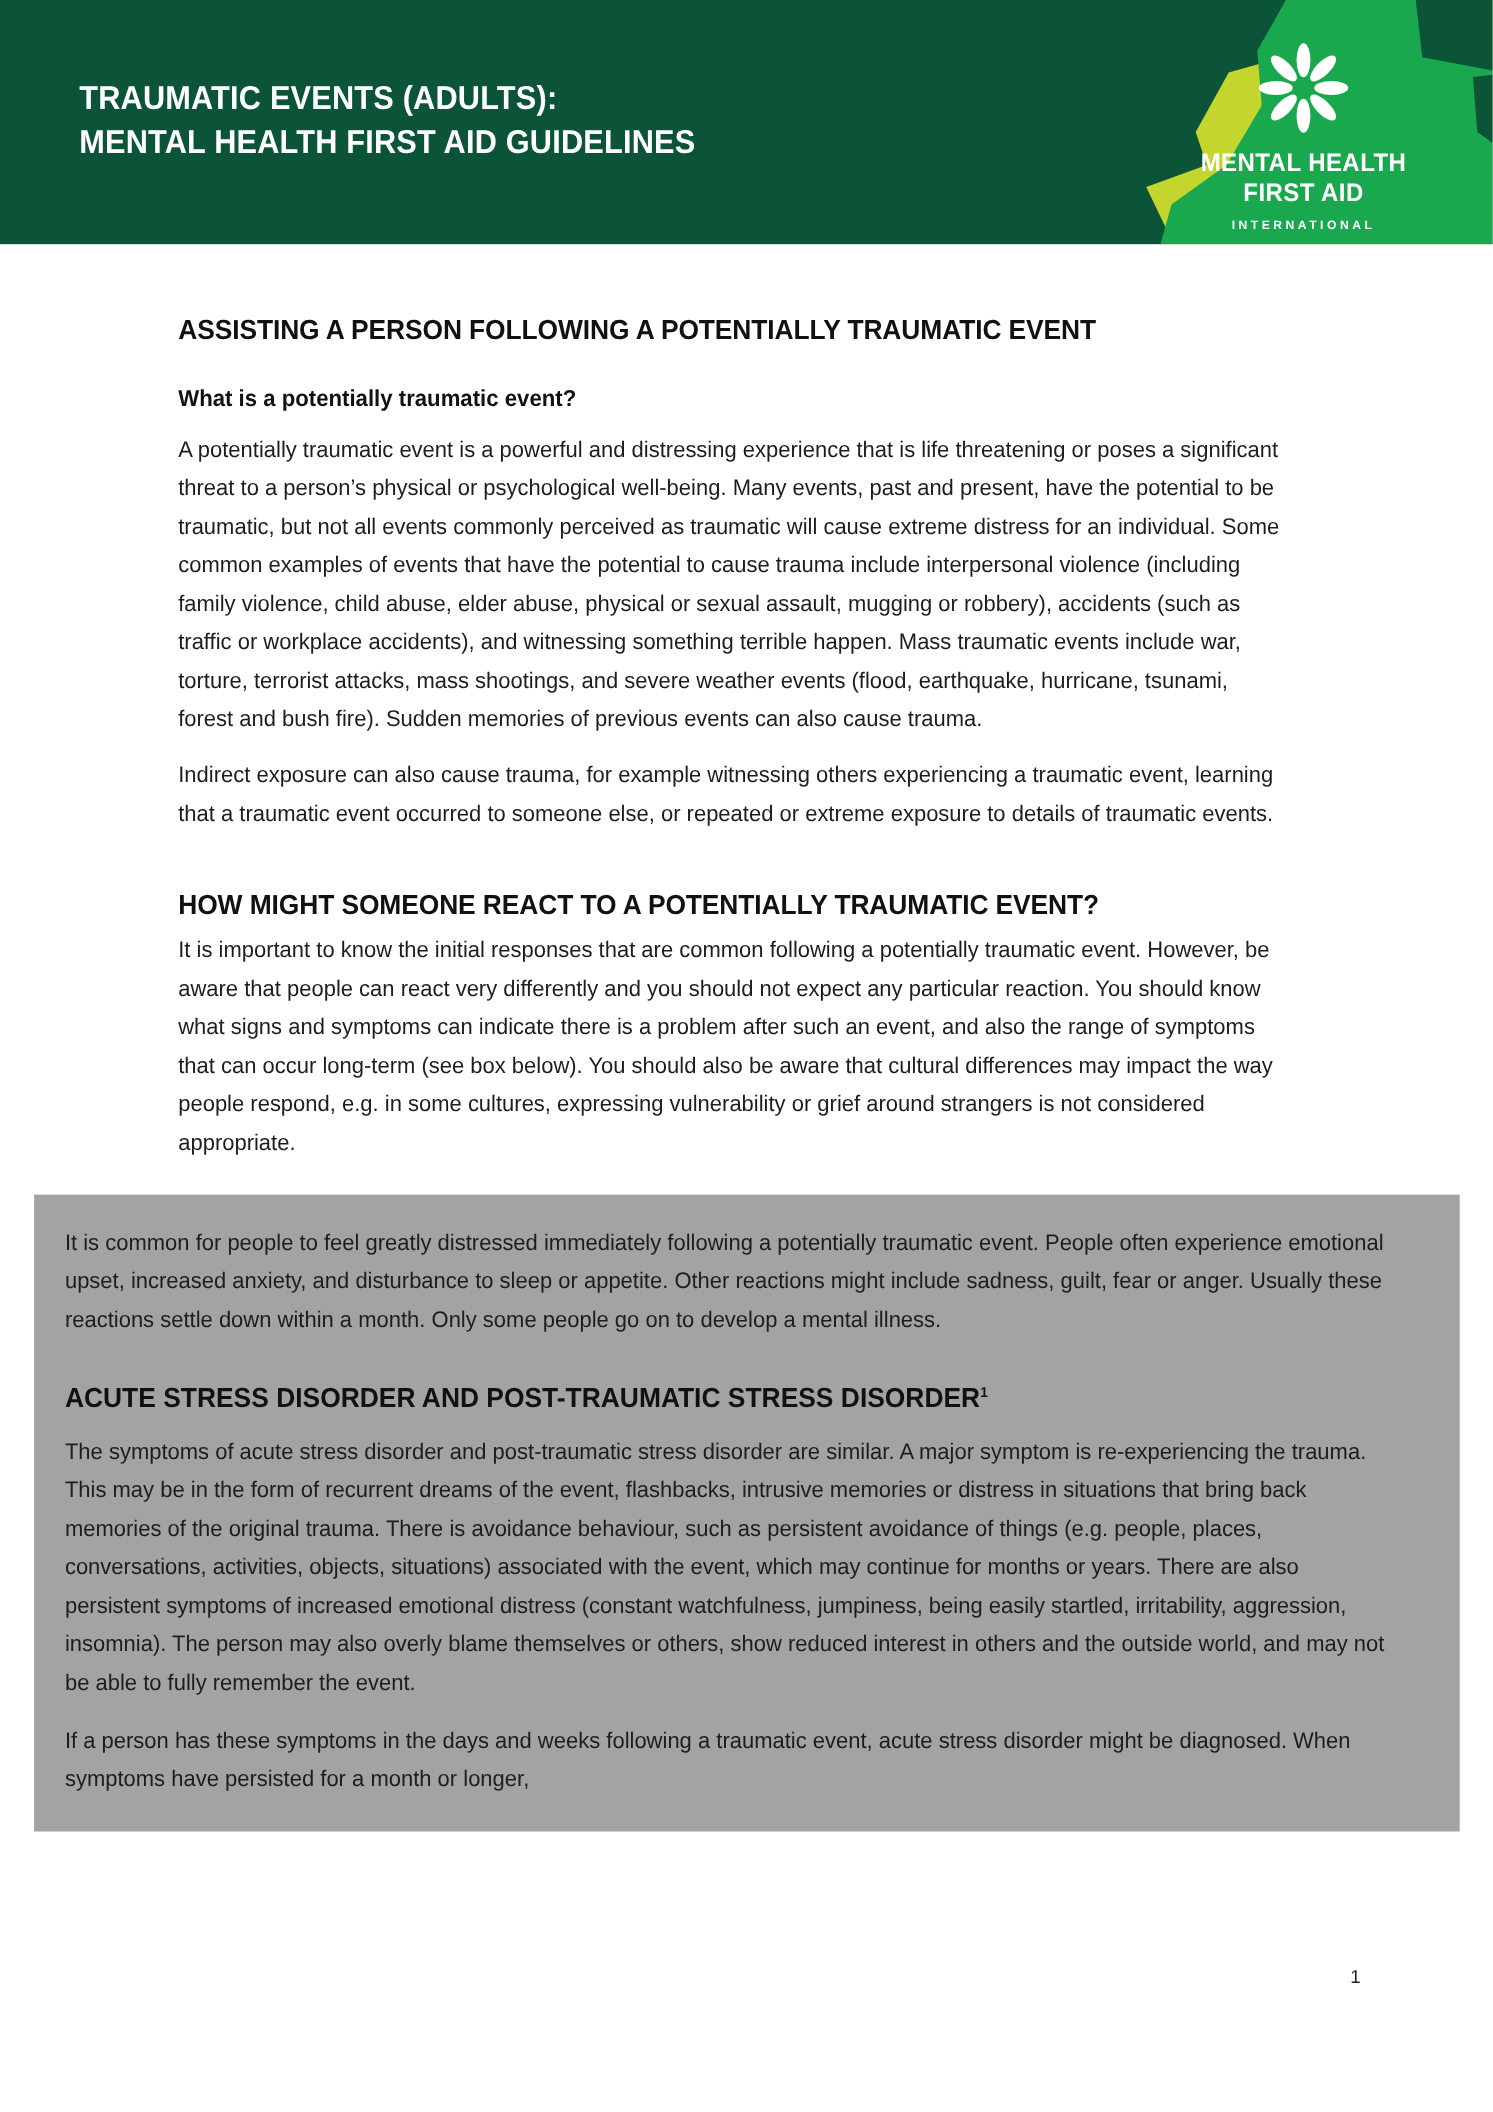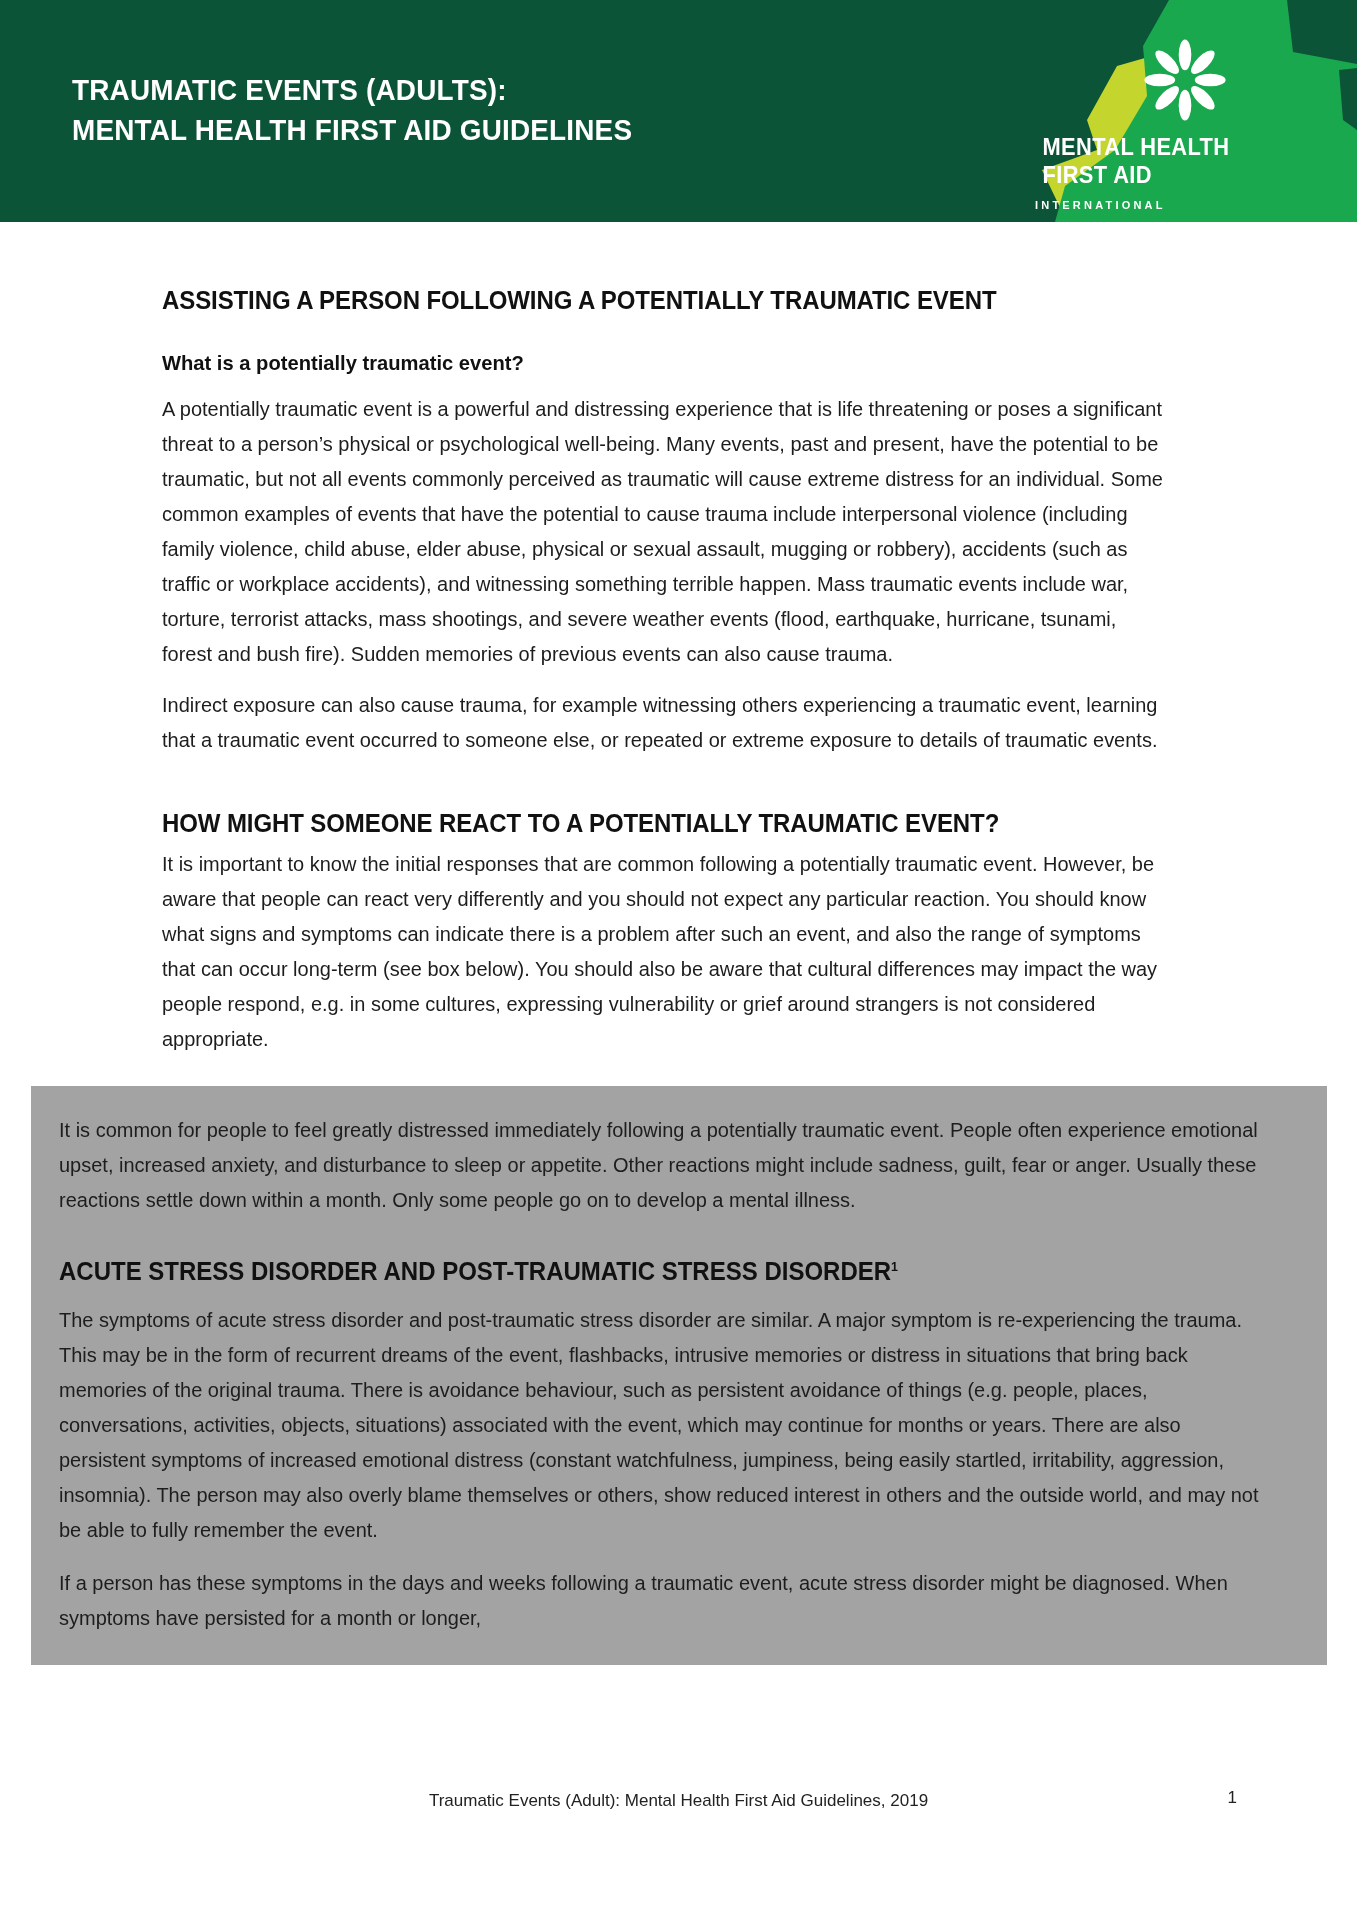--- a/index.html
+++ b/index.html
@@ -49,21 +49,21 @@
     width: 410px;
     height: 222px;
   }
   .logo-art svg { display: block; width: 410px; height: 222px; }
 
   .logo-lockup {
     position: absolute;
     right: 22px;
     top: 38px;
     width: 300px;
-    text-align: left;
+    text-align: center;
     z-index: 5;
   }
   .flower { width: 300px; height: 84px; }
   .flower svg { display: block; margin: 0 auto; }
 
   .logo-line1 {
     color: #ffffff;
     font-family: "Liberation Sans Narrow", "Liberation Sans", sans-serif;
     font-weight: 700;
     font-size: 23px;
@@ -264,15 +264,14 @@
 
     <p class="body">The symptoms of acute stress disorder and post-traumatic stress disorder are similar. A major symptom is re-experiencing the trauma. This may be in the form of recurrent dreams of the event, flashbacks, intrusive memories or distress in situations that bring back memories of the original trauma. There is avoidance behaviour, such as persistent avoidance of things (e.g. people, places, conversations, activities, objects, situations) associated with the event, which may continue for months or years. There are also persistent symptoms of increased emotional distress (constant watchfulness, jumpiness, being easily startled, irritability, aggression, insomnia). The person may also overly blame themselves or others, show reduced interest in others and the outside world, and may not be able to fully remember the event.</p>
 
     <p class="body">If a person has these symptoms in the days and weeks following a traumatic event, acute stress disorder might be diagnosed. When symptoms have persisted for a month or longer,</p>
 
   </div>
 
 </div>
 
 <div class="footer">
-  <div class="footer-line">Traumatic Events (Adult): Mental Health First Aid Guidelines, 2019</div>
   <div class="footer-pageno">1</div>
 </div>
 
 </body></html>

